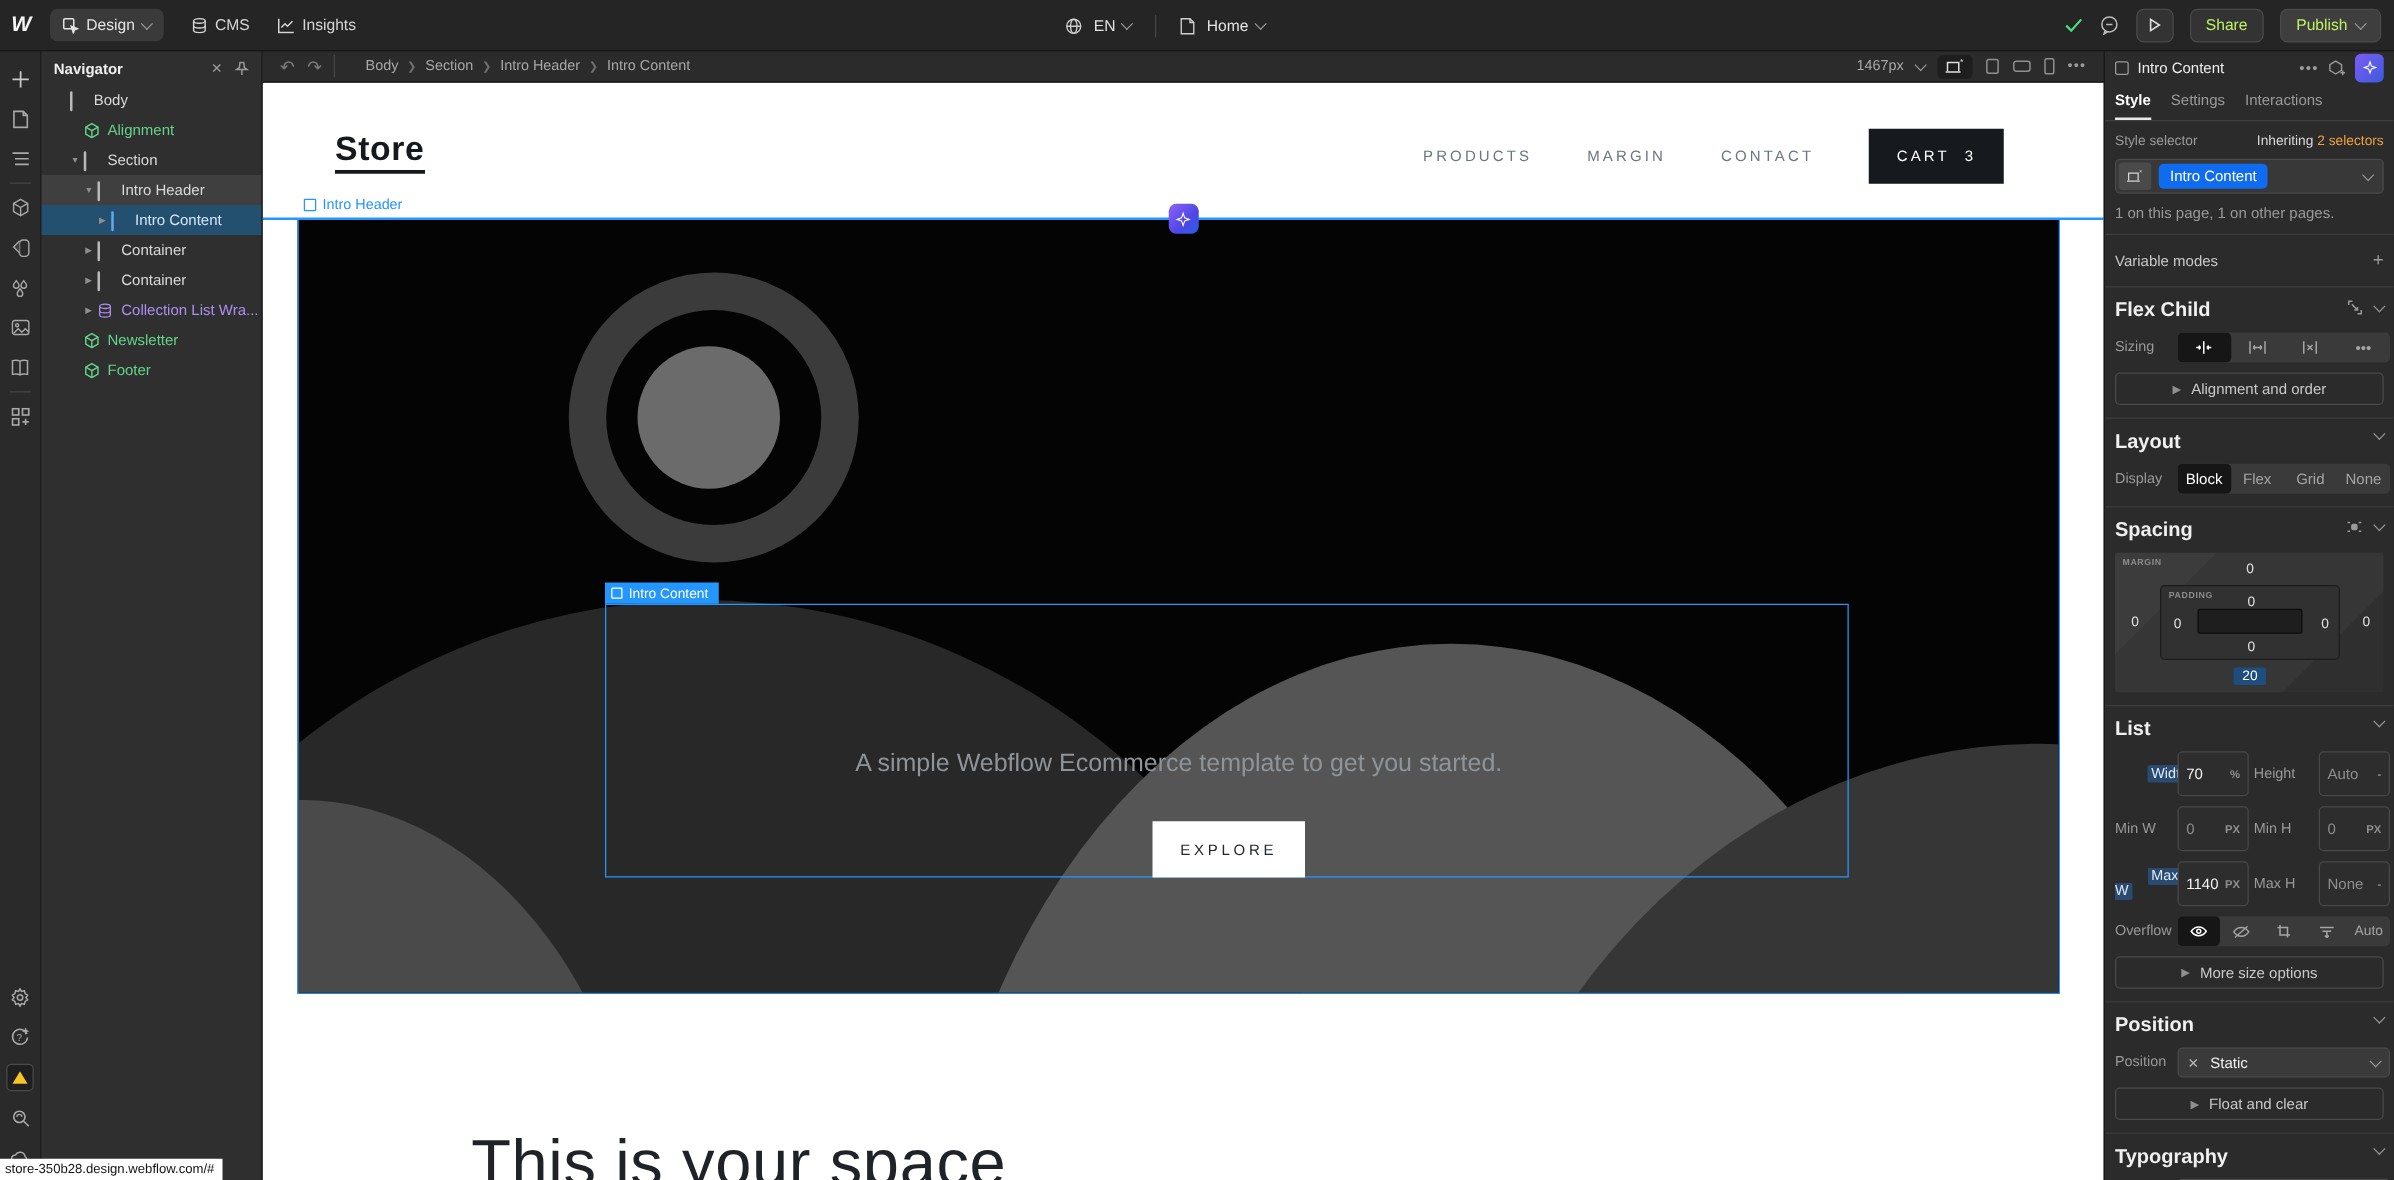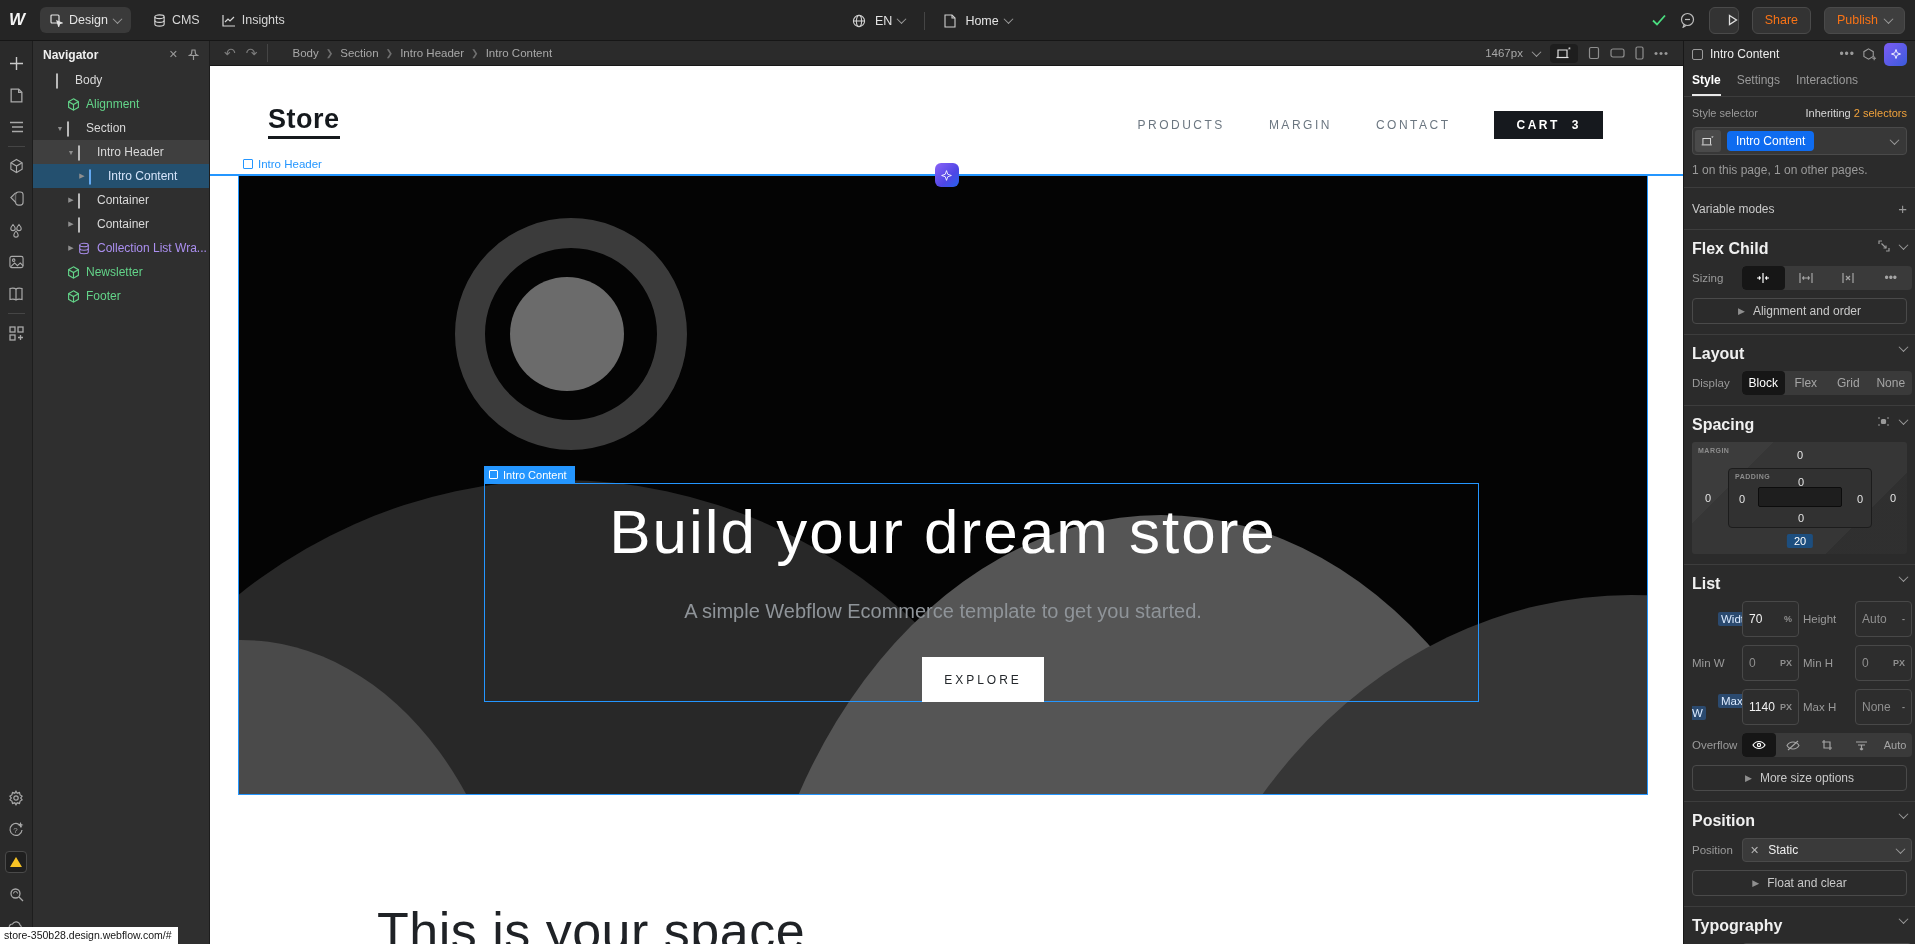--- a/index.html
+++ b/index.html
@@ -13,21 +13,21 @@
   .wlogo { width:34px; text-align:center; color:#f5f5f5; font-weight:bold; font-style:italic; font-size:17px; }
   .tb-btn { display:flex; align-items:center; gap:6px; color:#e3e3e3; font-size:12.5px; cursor:default; }
   .design-btn { background:#3a3a3a; border-radius:6px; padding:6px 10px; margin-left:6px; }
   .tb-plain { margin-left:22px; color:#d6d6d6; }
   .chev { width:7px; height:7px; border-right:1.5px solid #9a9a9a; border-bottom:1.5px solid #9a9a9a;
     transform:rotate(45deg) translate(-1px,-1px); display:inline-block; }
   #tb-center { position:absolute; left:852px; top:0; height:41px; display:flex; align-items:center; gap:9px; }
   .vdiv { width:1px; height:18px; background:#454545; margin:0 10px; }
   #tb-right { margin-left:auto; display:flex; align-items:center; gap:13px; padding-right:10px; }
   .boxbtn { border:1px solid #4a4a4a; border-radius:6px; height:27px; display:flex; align-items:center;
-    justify-content:flex-end; padding:0 12px; color:#f97316; font-size:12.5px; gap:7px; background:#333; }
+    justify-content:center; padding:0 12px; color:#bef264; font-size:12.5px; gap:7px; background:#333; }
   .boxbtn.icononly { width:30px; padding:0; }
   .publish { background:#3e3e3e; }
 
   
   #rail { position:absolute; left:0; top:41px; width:33px; bottom:0; background:#2a2a2a;
     border-right:1px solid #1d1d1d; display:flex; flex-direction:column; align-items:center; z-index:20; }
   .rail-ic { width:33px; height:32px; display:flex; align-items:center; justify-content:center; color:#a9a9a9; }
   .rail-div { width:17px; height:1px; background:#454545; margin:3px 0; }
   .rail-bottom { margin-top:auto; display:flex; flex-direction:column; align-items:center; padding-bottom:2px; }
   .avatarbox { width:22px; height:22px; border-radius:4px; background:#1f1f1f; border:1px solid #4a4a4a;
@@ -57,22 +57,22 @@
   #ct-right { margin-left:auto; display:flex; align-items:center; gap:10px; padding-right:14px; }
   .bp-active { background:#1e1e1e; border-radius:4px; padding:3px 6px; display:flex; align-items:center; }
   .undoredo { font-size:14px; color:#7b7b7b; margin-left:14px; }
 
   
   #canvas { position:absolute; left:210px; top:66px; width:1473px; height:878px; background:#ffffff; overflow:hidden; z-index:5; }
   #store-logo { position:absolute; left:58px; top:38px; font-size:27px; font-weight:bold; color:#15191d;
     border-bottom:3px solid #15191d; padding-bottom:1px; letter-spacing:0.5px; }
   #page-nav { position:absolute; right:80px; top:37px; height:44px; display:flex; align-items:center; gap:44px; }
   .pnav-link { font-size:12px; letter-spacing:2.5px; color:#6b7680; }
-  #cart-btn { background:#16191e; color:#fff; height:28px; padding:0 22px; display:flex; align-items:center;
-    gap:12px; font-size:12px; letter-spacing:2.5px;font-weight:bold; }
+  #cart-btn { background:#16191e; color:#fff; height:44px; padding:0 22px; display:flex; align-items:center;
+    gap:12px; font-size:12px; letter-spacing:2.5px; }
   #ih-label { position:absolute; left:33px; top:92px; display:flex; align-items:center; gap:5px;
     color:#2496ff; font-size:11.5px; }
   #ih-label .sq { width:10px; height:10px; border:1.3px solid #2496ff; border-radius:1px; }
   #sel-line { position:absolute; left:0; top:108px; width:100%; height:2px; background:#2496ff; z-index:8; }
   #handle { position:absolute; left:50%; top:97px; margin-left:-12px; width:24px; height:24px; border-radius:6px;
     background:linear-gradient(135deg,#8b63f7,#4f46e5 60%,#2563eb); display:flex; align-items:center; justify-content:center; z-index:9; }
   #hero { position:absolute; left:28px; top:110px; width:1410px; height:619px; background:#040404; overflow:hidden;
     border-left:1px solid #2496ff; border-right:1px solid #2496ff; border-bottom:1px solid #2496ff; }
   .ring { position:absolute; left:216px; top:42px; width:232px; height:232px; border-radius:50%; border:30px solid #3b3b3b; }
   .dot-circle { position:absolute; left:271px; top:101px; width:114px; height:114px; border-radius:50%; background:#6b6b6b; }
@@ -485,21 +485,20 @@
     <div class="dot-circle"></div>
     <div class="hill h1"></div>
     <div class="hill h2"></div>
     <div class="hill h3"></div>
     <div class="hill h4"></div>
     <div id="ic-label">
       <span class="sq"></span>
       <span>Intro Content</span>
     </div>
     <div id="ic-box"></div>
-    <div id="hero-title">Build your dream store</div>
     <div id="hero-sub">A simple Webflow Ecommerce template to get you started.</div>
     <div id="explore">EXPLORE</div>
   </div>
 
   <div id="space-head">This is your space</div>
 </div>
 
 <div id="inspector">
   <div id="insp-head">
     <span class="sqic" style="border-color:#9a9a9a"></span>

